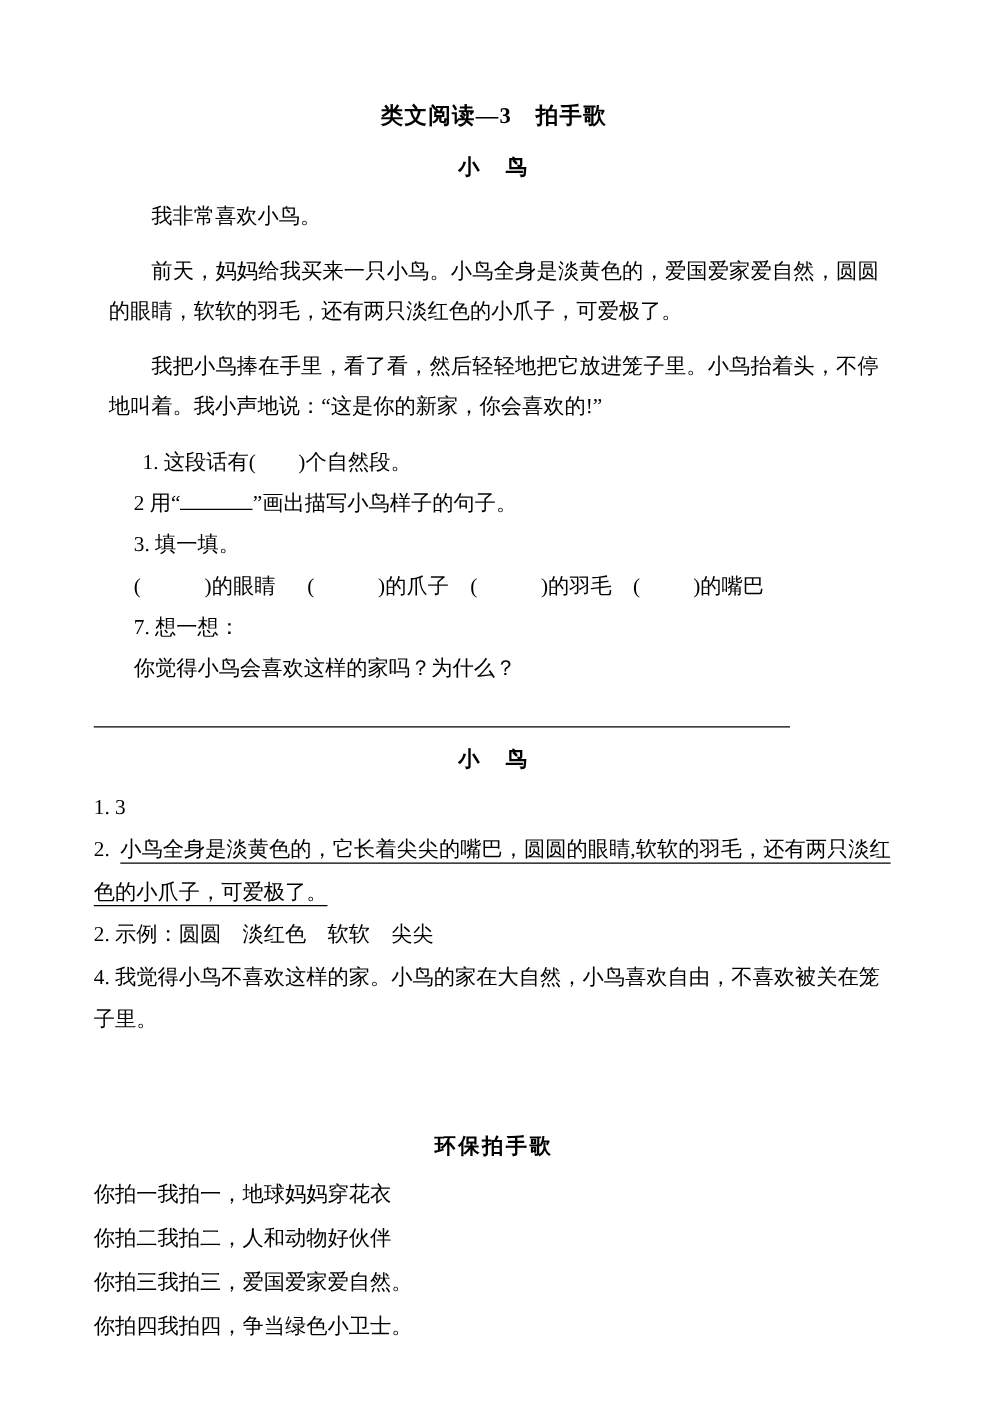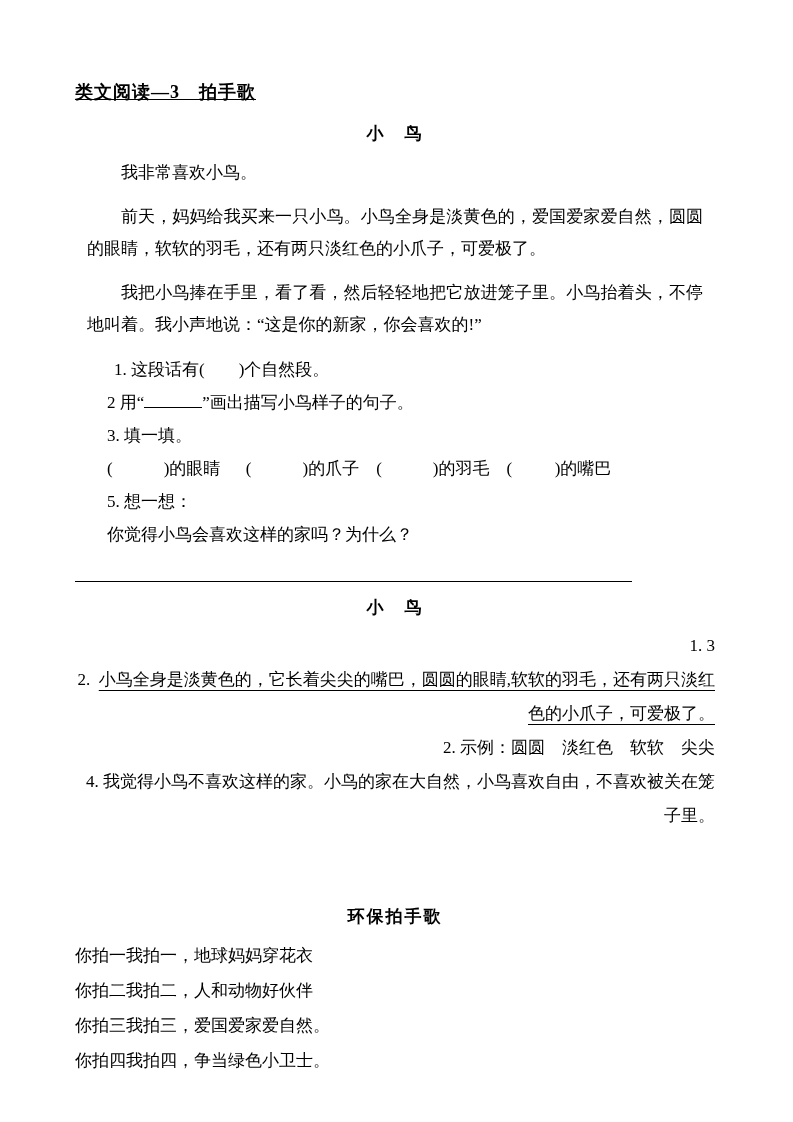--- a/index.html
+++ b/index.html
@@ -14,25 +14,25 @@
     margin: 0 auto;
     background: #ffffff;
     color: #000000;
     font-family: "Liberation Serif", "DejaVu Serif", serif;
     font-size: 17px;
     box-sizing: border-box;
     padding: 80px 78px 40px 75px;
     overflow: hidden;
   }
   .doc-title {
+    text-align: center;
     font-weight: bold;
     font-size: 18px;
     margin: 0 0 18px 0;
     letter-spacing: 1px;
-    text-decoration: underline;
   }
   .section-title {
     text-align: center;
     font-weight: bold;
     font-size: 17px;
     margin: 14px 0 10px 0;
     letter-spacing: 2px;
     font-family: Liberation Serif, serif;
   }
   .passage p {
@@ -61,21 +61,20 @@
   .divider {
     border: none;
     border-top: 1px solid #000;
     width: 87%;
     margin: 30px 0 6px 0;
   }
   .answers .a-line {
     line-height: 34px;
     white-space: pre-wrap;
     margin: 0;
-    text-align: right;
   }
   .underlined {
     text-decoration: underline;
     text-underline-offset: 5px;
   }
   .poem {
     margin-top: 72px;
   }
   .poem .poem-line {
     line-height: 35px;
@@ -96,21 +95,21 @@
     <p>我非常喜欢小鸟。</p>
     <p>前天，妈妈给我买来一只小鸟。小鸟全身是淡黄色的，爱国爱家爱自然，圆圆的眼睛，软软的羽毛，还有两只淡红色的小爪子，可爱极了。</p>
     <p>我把小鸟捧在手里，看了看，然后轻轻地把它放进笼子里。小鸟抬着头，不停地叫着。我小声地说：“这是你的新家，你会喜欢的!”</p>
   </div>
 
   <div class="questions">
     <p class="q-line q1">1. 这段话有(        )个自然段。</p>
     <p class="q-line"><span>2 用“</span><span class="blank-line"></span><span>”画出描写小鸟样子的句子。</span></p>
     <p class="q-line">3. 填一填。</p>
     <p class="q-line">(            )的眼睛      (            )的爪子    (            )的羽毛    (          )的嘴巴</p>
-    <p class="q-line">5. 想一想：</p>
+    <p class="q-line">7. 想一想：</p>
     <p class="q-line">你觉得小鸟会喜欢这样的家吗？为什么？</p>
   </div>
 
   <hr class="divider">
 
   <div class="answers">
     <div class="section-title">小　鸟</div>
     <p class="a-line">1. 3</p>
     <p class="a-line"><span>2.  </span><span class="underlined">小鸟全身是淡黄色的，它长着尖尖的嘴巴，圆圆的眼睛,软软的羽毛，还有两只淡红色的小爪子，可爱极了。</span></p>
     <p class="a-line">2. 示例：圆圆    淡红色    软软    尖尖</p>

